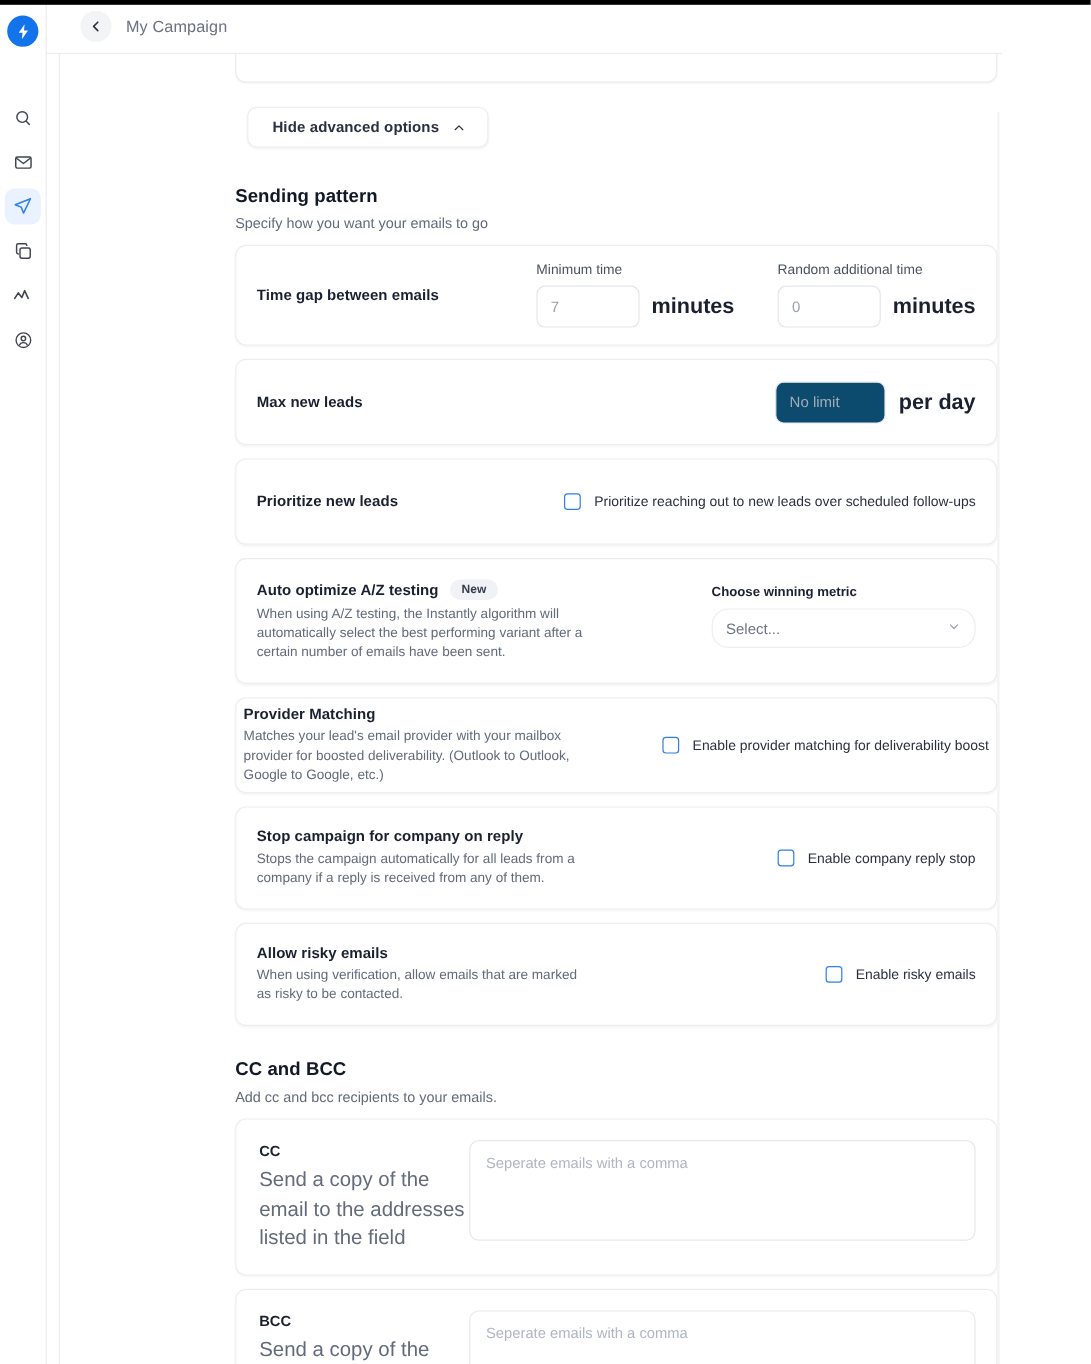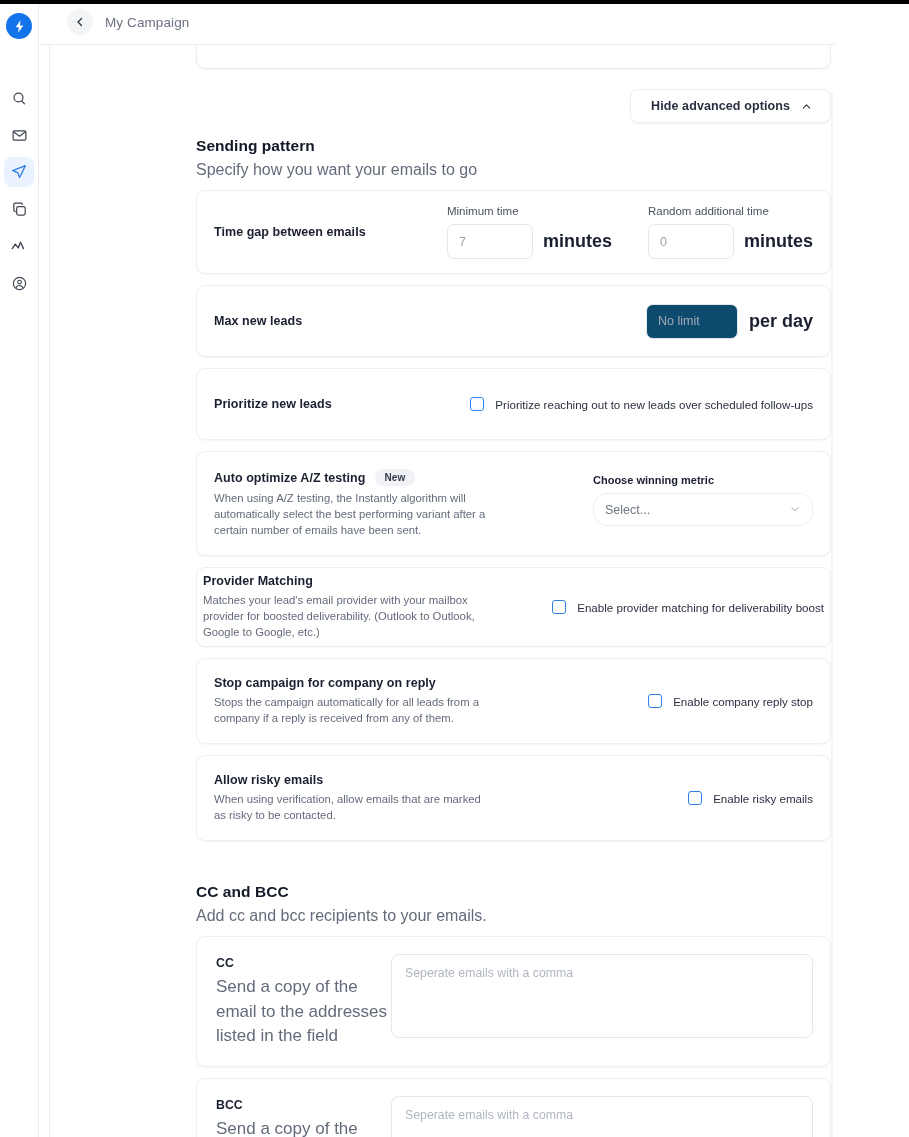--- a/index.html
+++ b/index.html
@@ -138,24 +138,24 @@
     height: 46px;
     background: #ffffff;
     border: 1px solid #ececf0;
     border-radius: 9px;
     box-shadow: 0 1px 2px rgba(16,24,40,0.035);
   }
 
   .toggle-row {
     position: absolute;
     top: 44px;
-    left: 146px;
+    left: 156px;
     width: 635px;
     display: flex;
-    justify-content: flex-end;
+    justify-content: flex-start;
   }
   .toggle-btn {
     background: #ffffff;
     border: 1px solid #eceef1;
     border-radius: 8px;
     padding: 9px 18px 9px 20px;
     font-size: 12.5px;
     font-weight: 700;
     color: #2b3040;
     letter-spacing: 0.1px;
@@ -174,21 +174,21 @@
   }
 
   .section-title {
     font-size: 15.5px;
     font-weight: 700;
     color: #121826;
     letter-spacing: 0.05px;
     margin-bottom: 6px;
   }
   .section-sub {
-    font-size: 16px;
+    font-size: 12px;
     color: #636b7a;
     margin-bottom: 11px;
   }
 
   .card {
     background: #ffffff;
     border: 1px solid #eceef1;
     border-radius: 9px;
     box-shadow: 0 1px 2px rgba(16,24,40,0.04);
     padding: 16px 17px;
@@ -447,21 +447,21 @@
             <button class="toggle-btn">
               <span>Hide advanced options</span>
               <span class="chev">
                 <svg width="11" height="11" viewBox="0 0 24 24" fill="none" stroke="#2b3040" stroke-width="2.2" stroke-linecap="round" stroke-linejoin="round">
                   <path d="M5 15.5 12 8.5l7 7"></path>
                 </svg>
               </span>
             </button>
           </div>
 
-          <section class="section" style="top:92px;">
+          <section class="section" style="top:110px;">
 
             <h2 class="section-title">Sending pattern</h2>
             <p class="section-sub">Specify how you want your emails to go</p>
 
             <div class="card timegap-card">
               <div class="card-left">
                 <div class="card-label">Time gap between emails</div>
               </div>
               <div class="card-right">
                 <div class="timegap-fields">

